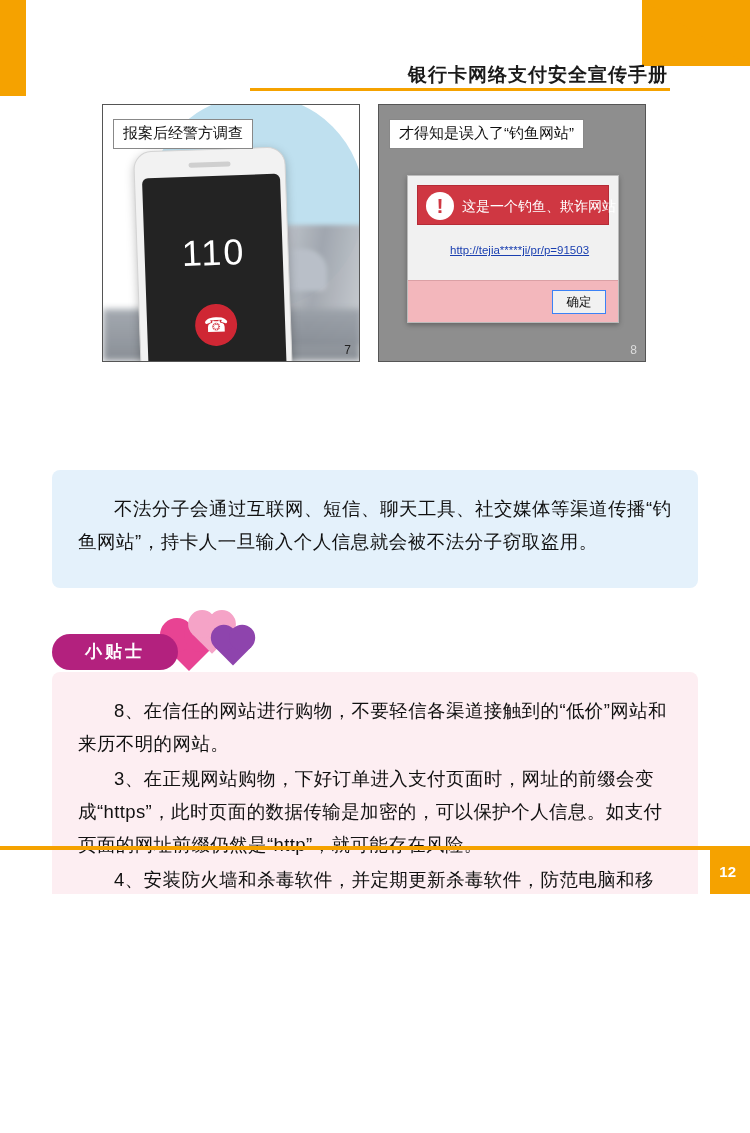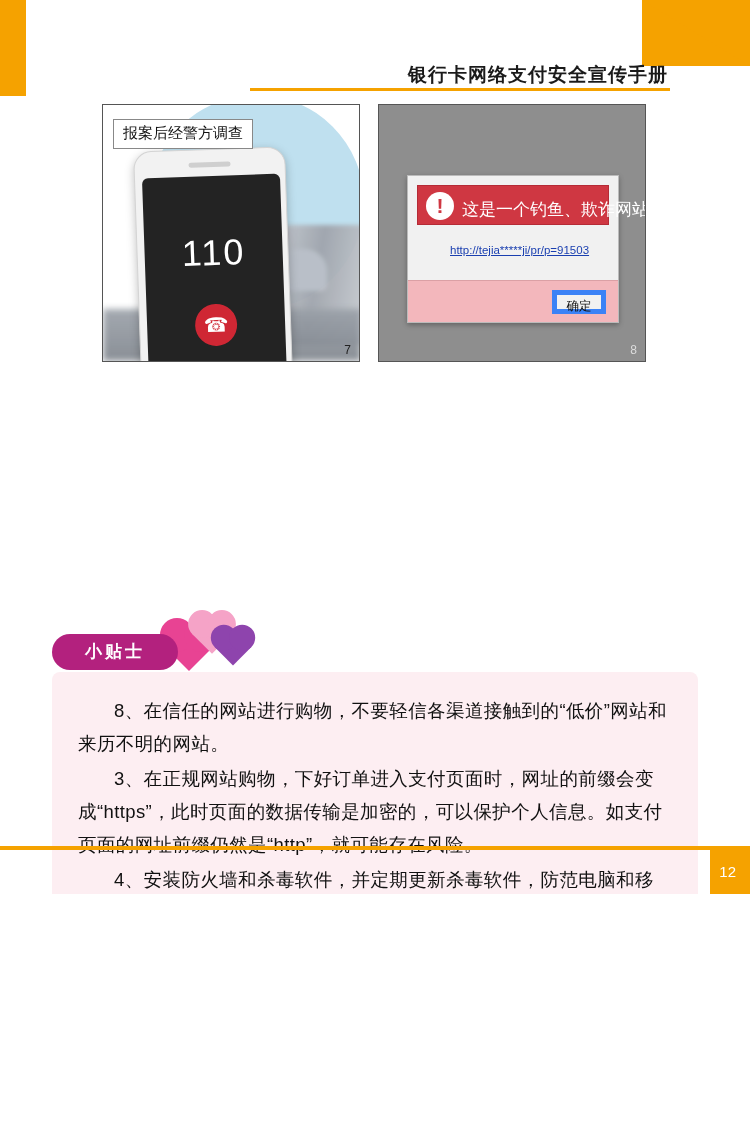--- a/index.html
+++ b/index.html
@@ -202,21 +202,21 @@
     color: #cf3742;
     font-size: 21px;
     font-weight: bold;
     line-height: 27px;
     text-align: center;
   }
   .alert-text {
     position: absolute;
     left: 44px; top: 12px;
     color: #ffffff;
-    font-size: 17px;
+    font-size: 14px;
     white-space: nowrap;
   }
   .dialog-url {
     position: absolute;
     left: 14px; top: 68px;
     font-size: 11.5px;
     color: #1a3fb0;
     text-decoration: underline;
     white-space: nowrap;
     margin-left: 28px;
@@ -226,21 +226,21 @@
     left: 0; bottom: 0;
     width: 100%; height: 42px;
     background: #f3b7bc;
     border-top: 1px solid #dba0a5;
   }
   .dialog-ok {
     position: absolute;
     right: 12px; top: 9px;
     width: 54px; height: 24px;
     background: #f1f1f1;
-    border: 5px solid #3b82f6;
+    border: 1px solid #3b82f6;
     font-size: 12.5px;
     line-height: 22px;
     text-align: center;
     color: #111;
   }
 
   
   .expert-head {
     position: absolute;
     left: 52px; top: 383px;
@@ -407,21 +407,21 @@
     position: absolute;
     right: 0; bottom: 0;
     width: 40px; height: 48px;
     background: #f5a200;
   }
   .page-num {
     position: absolute;
     right: 14px; bottom: 14px;
     color: #ffffff;
     font-size: 15px;
-    font-weight: normal;
+    font-weight: bold;
   }
 </style>
 </head>
 <body>
 
 <div class="page">
 
   <div class="corner-orange"></div>
   <div class="left-bar"></div>
   <div class="header-rule"></div>
@@ -448,26 +448,30 @@
       <div class="dialog">
         <div class="dialog-alert">
           <div class="alert-icon">!</div>
           <div class="alert-text">这是一个钓鱼、欺诈网站</div>
         </div>
         <div class="dialog-url">http://tejia*****ji/pr/p=91503</div>
         <div class="dialog-footer">
           <div class="dialog-ok">确定</div>
         </div>
       </div>
+      <div class="caption-box">才得知是误入了“钓鱼网站”</div>
       <div class="fig-num">8</div>
     </div>
 
   </div>
 
 
+  <div class="expert-box">
+    <span class="indent"></span><span>不法分子会通过互联网、短信、聊天工具、社交媒体等渠道传播“钓鱼网站”，持卡人一旦输入个人信息就会被不法分子窃取盗用。</span>
+  </div>
 
   <div class="tips-head">
     <div class="hearts">
       <span class="heart h1"></span>
       <span class="heart h2"></span>
       <span class="heart h3"></span>
     </div>
     <div class="tips-badge">小贴士</div>
   </div>
 

